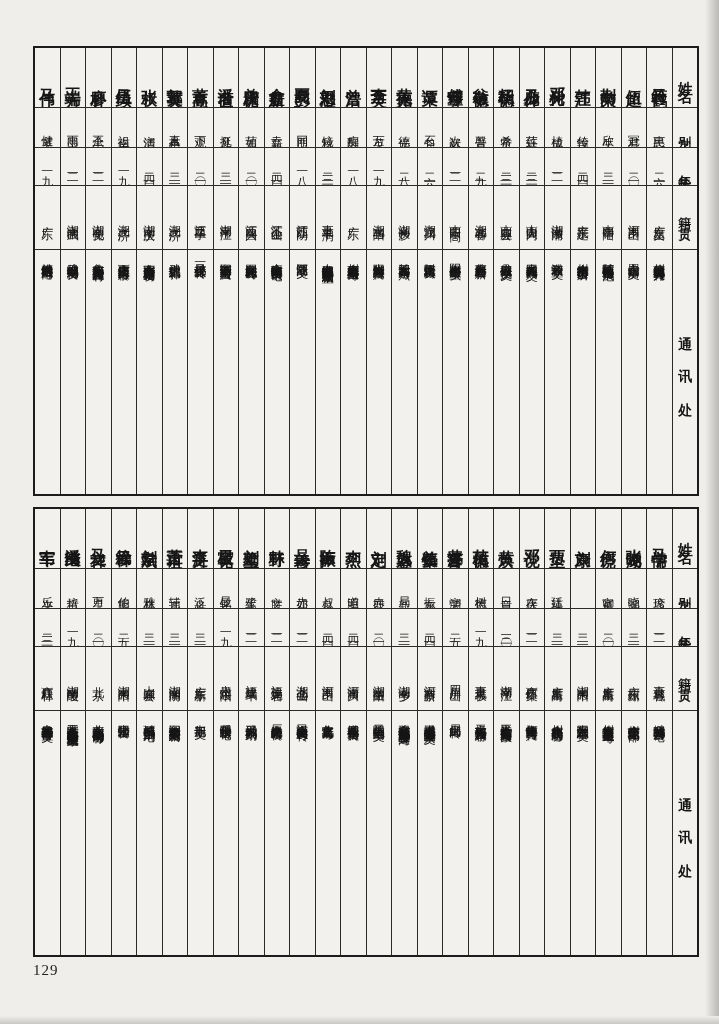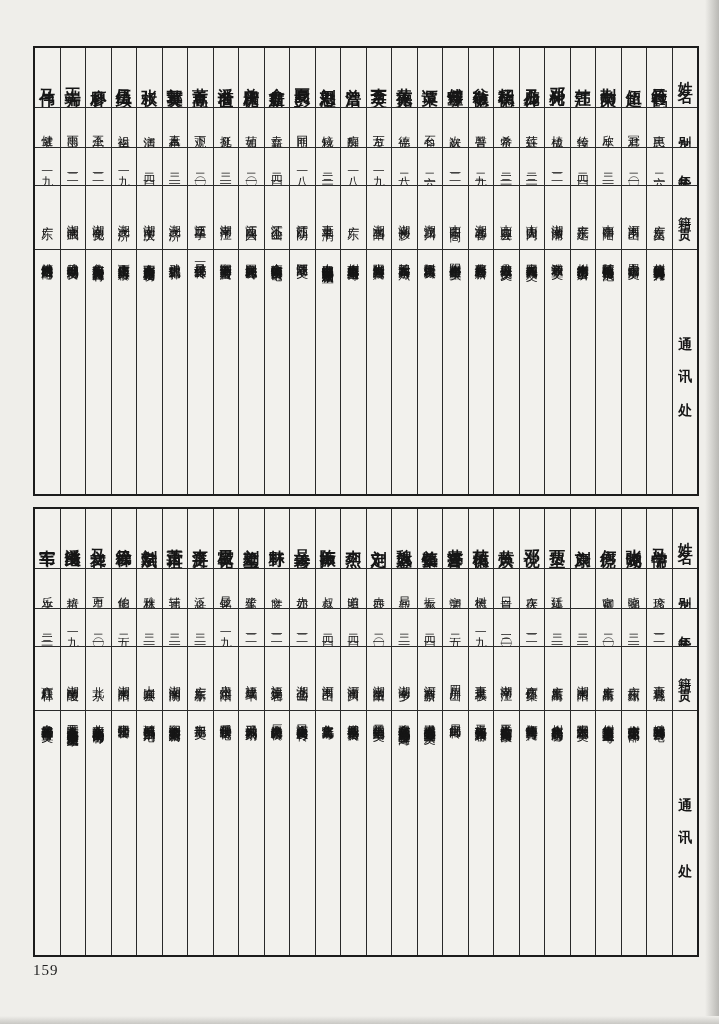--- a/index.html
+++ b/index.html
@@ -1016,16 +1016,16 @@
           <span class="vtext">二三</span>
         </div>
     <div class="cell origin-cell">
           <span class="vtext">广西桂林</span>
         </div>
     <div class="cell address-cell">
           <span class="vtext">大乌墟转罗秀市华盛祥号交</span>
         </div>
   </div>
 </div>
-  <div class="page-number">159</div>
+  <div class="page-number">129</div>
   <div class="edge-right"></div>
   <div class="edge-bottom"></div>
 </div>
 
 </body></html>

